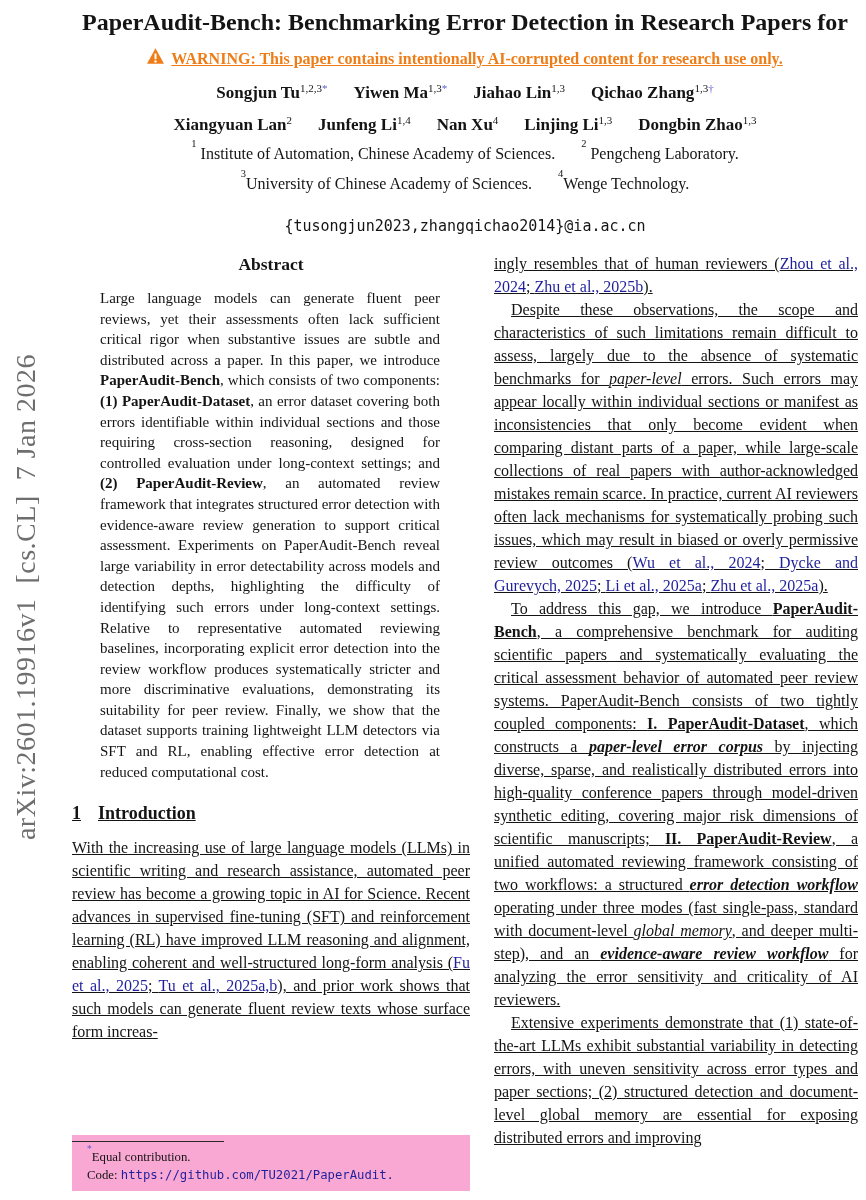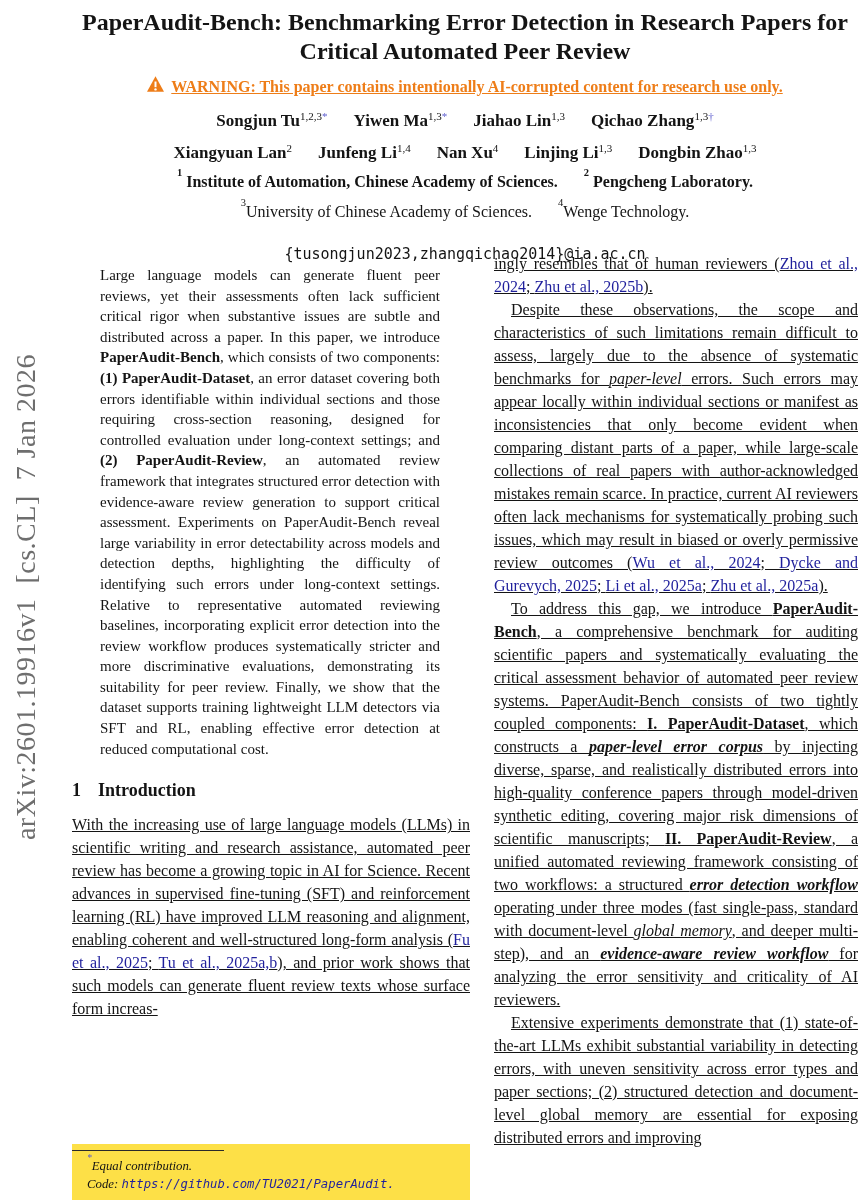--- a/index.html
+++ b/index.html
@@ -24,58 +24,58 @@
     display:flex; align-items:center; justify-content:center; gap:7px;text-decoration:underline;
   }
   .warning-banner, .warning-text { color:#ee7d18; }
   .warn-icon { flex:0 0 auto; display:inline-block; margin-top:-2px; }
   .authors-row { margin-top:10px; font-size:17px; font-weight:bold; line-height:22px; }
   .authors-row.first { margin-top:14px; }
   .author { margin:0 13px; white-space:nowrap; }
   .author-sup { font-size:11px; position:relative; top:-6px; line-height:0; font-weight:normal; }
   .marker { color:#5a5acd; }
   .affil-row { margin-top:8px; font-size:16px; line-height:22px; }
-  .affil-row.first { margin-top:7px;font-weight:bold; }
+  .affil-row.first { margin-top:7px; }
   .affil { margin:0 13px; white-space:nowrap; }
   .affil sup { font-size:10.5px; position:relative; top:-5px; line-height:0; }
   .email { margin-top:22px; font-size:15px; font-family:"DejaVu Sans Mono","Liberation Mono",monospace; }
   
   .columns { position:absolute; top:252px; left:72px; right:8px; bottom:0; display:flex; gap:24px; }
   .col-left  { width:398px; flex:0 0 398px; position:relative; }
   .col-right { flex:1 1 auto; overflow:hidden; }
   .abstract-title { margin:2px 0 0 0; text-align:center; font-size:17.5px; font-weight:bold; }
   .abstract-body {
     margin:13px 30px 16px 28px; font-size:15px; line-height:20.6px;
     text-align:justify;
   }
-  .section-heading { margin:21px 0 0 0; font-size:18px; font-weight:bold; }
+  .section-heading { margin:21px 0 0 0; font-size:18px; font-weight:bold;text-decoration:underline; }
   .section-number { margin-right:17px; }
   .body-text { margin:12px 0 0 0; font-size:16px; line-height:23px; text-align:justify;text-decoration:underline; }
   .col-right .body-text { margin:0; text-indent:17px; }
   .col-right .body-text.noindent { text-indent:0; }
   .intro-text { height:250px; overflow:hidden; }
   .cite { color:#1f1f9c; }
   .b { font-weight:bold; }
   .i { font-style:italic; }
   .mono { font-family:"DejaVu Sans Mono","Liberation Mono",monospace; font-size:0.96em; }
   sup.fn { font-size:9.5px; position:relative; top:-4px; line-height:0; }
   
-  .footnotes { position:absolute; left:0; right:0; bottom:0; background:#fde047; padding:6px 0 6px 0;font-style:italic; }
+  .footnotes { position:absolute; left:0; right:0; bottom:9px; background:#f9a8d4; padding:6px 0 6px 0; }
   .fn-rule { width:152px; border-top:1.4px solid #2a2a2a; margin-bottom:6px; }
   .fn-line { padding-left:15px; font-size:12.8px; line-height:18.6px; text-align:left; }
 </style>
 </head>
 <body>
 
 <div class="page">
 
   <div class="arxiv-stamp">arXiv:2601.19916v1  [cs.CL]  7 Jan 2026</div>
 
   <div class="header">
-    <h1 class="paper-title"><span>PaperAudit-Bench: Benchmarking Error Detection in Research Papers for</span><br><span>Critical Automated Peer Review</span></h1>
+    <h1 class="paper-title"><span>PaperAudit-Bench: Benchmarking Error Detection in Research Papers for</span><br></h1>
 
     <div class="warning-banner">
       <span class="warn-icon">
         <svg width="17" height="16" viewBox="0 0 24 22">
           <path d="M12 0 L24 22 L0 22 Z" fill="#ee7d18"></path>
           <rect x="10.6" y="7.5" width="2.8" height="8" fill="#ffffff"></rect>
           <circle cx="12" cy="18.6" r="1.7" fill="#ffffff"></circle>
         </svg>
       </span>
       <span class="warning-text">WARNING: This paper contains intentionally AI-corrupted content for research use only.</span>
@@ -86,20 +86,21 @@
 
     <div class="affil-row first"><span class="affil"><sup>1</sup><span> Institute of Automation, Chinese Academy of Sciences.</span></span><span class="affil"><sup>2</sup><span> Pengcheng Laboratory.</span></span></div>
     <div class="affil-row"><span class="affil"><sup>3</sup><span>University of Chinese Academy of Sciences.</span></span><span class="affil"><sup>4</sup><span>Wenge Technology.</span></span></div>
 
     <div class="email">{tusongjun2023,zhangqichao2014}@ia.ac.cn</div>
   </div>
 
   <div class="columns">
 
     <div class="col-left">
+      <h2 class="abstract-title">Abstract</h2>
       <div class="abstract-body"><span>Large language models can generate fluent peer reviews, yet their assessments often lack sufficient critical rigor when substantive issues are subtle and distributed across a paper. In this paper, we introduce </span><span class="b">PaperAudit-Bench</span><span>, which consists of two components: </span><span class="b">(1) PaperAudit-Dataset</span><span>, an error dataset covering both errors identifiable within individual sections and those requiring cross-section reasoning, designed for controlled evaluation under long-context settings; and </span><span class="b">(2) PaperAudit-Review</span><span>, an automated review framework that integrates structured error detection with evidence-aware review generation to support critical assessment. Experiments on PaperAudit-Bench reveal large variability in error detectability across models and detection depths, highlighting the difficulty of identifying such errors under long-context settings. Relative to representative automated reviewing baselines, incorporating explicit error detection into the review workflow produces systematically stricter and more discriminative evaluations, demonstrating its suitability for peer review. Finally, we show that the dataset supports training lightweight LLM detectors via SFT and RL, enabling effective error detection at reduced computational cost.</span></div>
 
       <h2 class="section-heading"><span class="section-number">1</span><span>Introduction</span></h2>
       <p class="body-text intro-text"><span>With the increasing use of large language models (LLMs) in scientific writing and research assistance, automated peer review has become a growing topic in AI for Science. Recent advances in supervised fine-tuning (SFT) and reinforcement learning (RL) have improved LLM reasoning and alignment, enabling coherent and well-structured long-form analysis (</span><span class="cite">Fu et al., 2025</span><span>; </span><span class="cite">Tu et al., 2025a,b</span><span>), and prior work shows that such models can generate fluent review texts whose surface form increas-</span></p>
 
       <div class="footnotes">
         <div class="fn-rule"></div>
         <div class="fn-line"><sup class="fn marker">*</sup><span>Equal contribution.</span></div>
         <div class="fn-line"><span>Code: </span><span class="mono cite">https://github.com/TU2021/PaperAudit.</span></div>
       </div>

